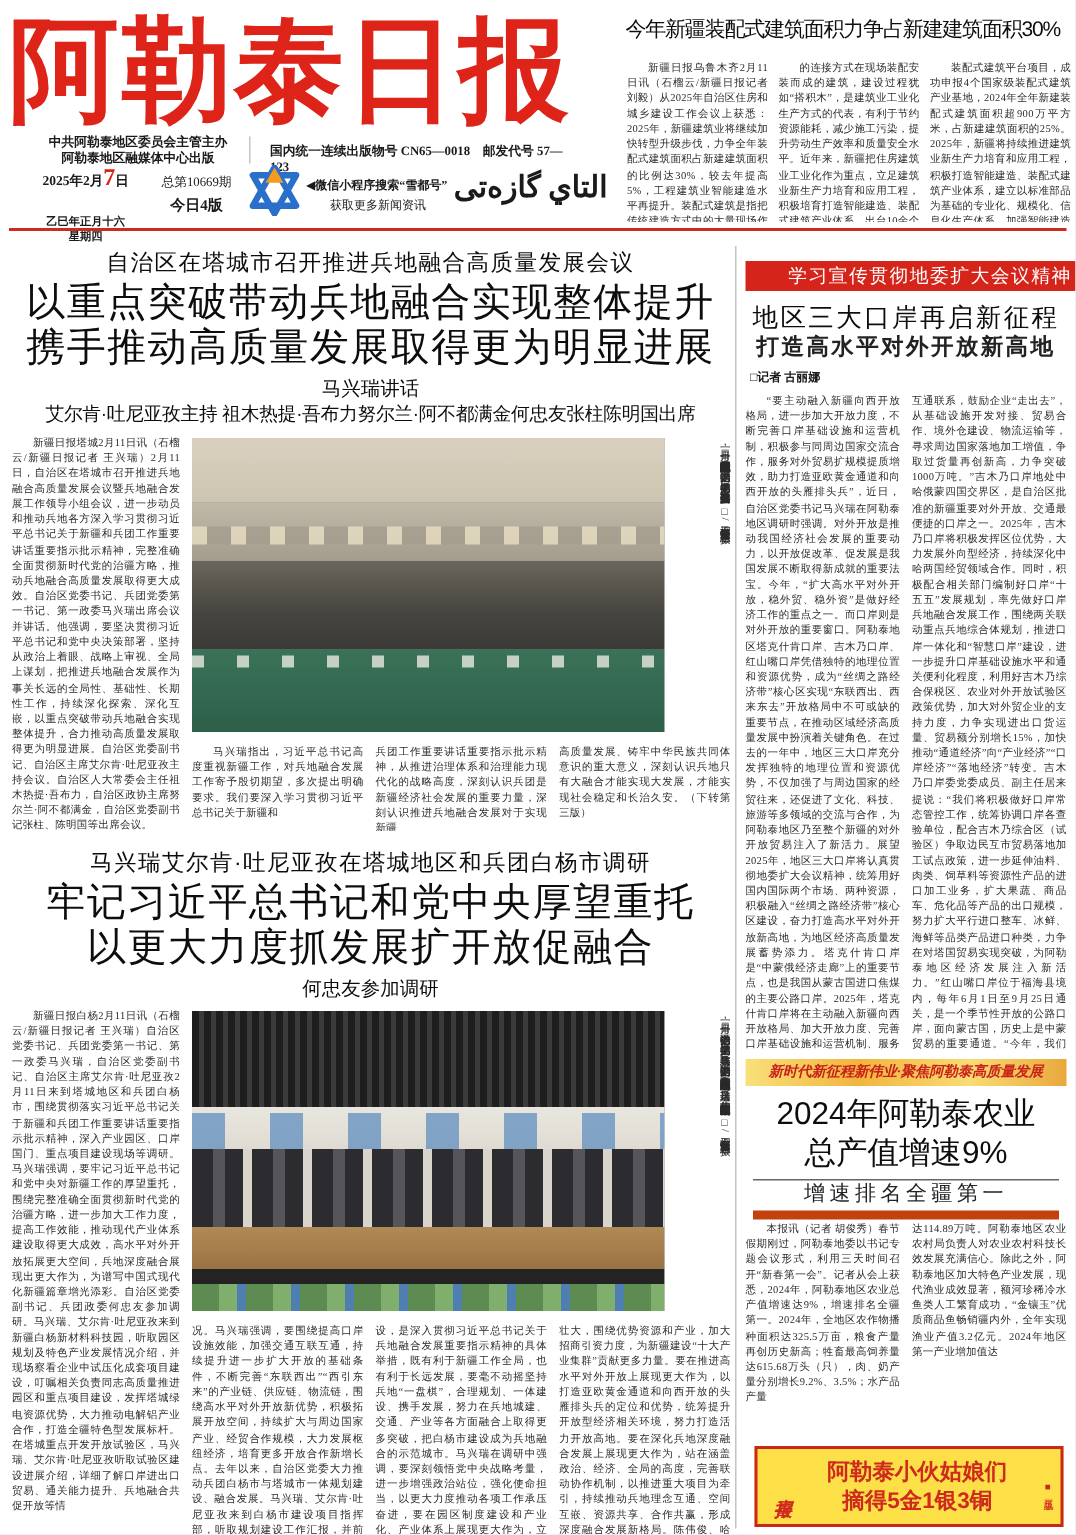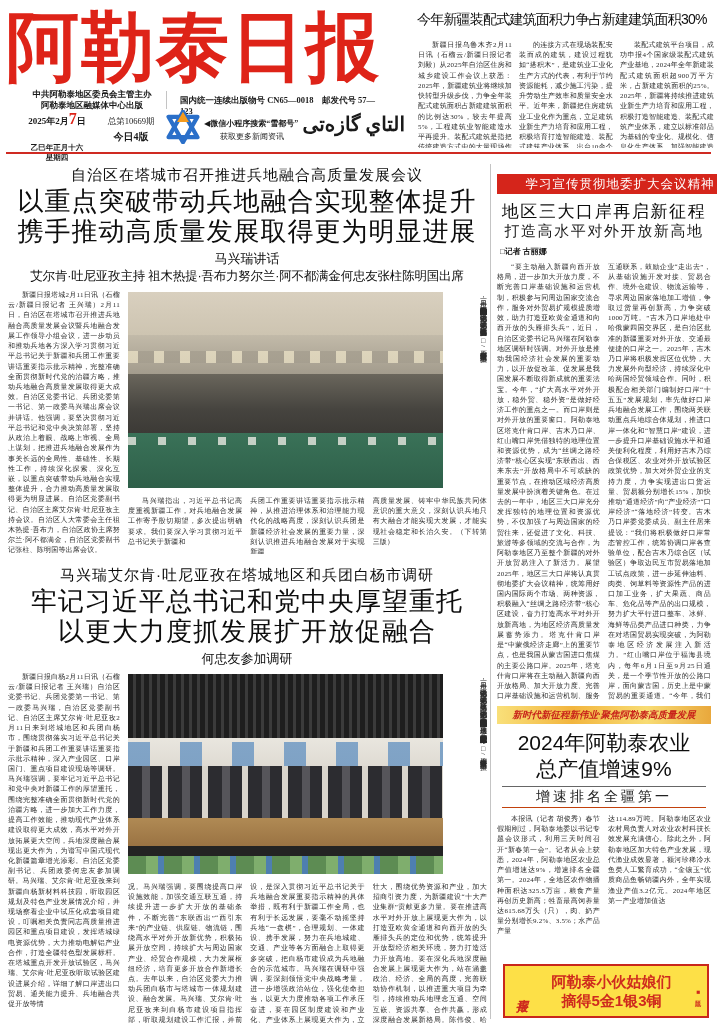--- a/index.html
+++ b/index.html
@@ -136,36 +136,36 @@
       <div class="body-col" style="flex:1;text-indent:0">壮大，围绕优势资源和产业，加大招商引资力度，为新疆建设“十大产业集群”贡献更多力量。要在推进高水平对外开放上展现更大作为，以打造亚欧黄金通道和向西开放的头雁排头兵的定位和优势，统筹提升开放型经济相关环境，努力打造活力开放高地。要在深化兵地深度融合发展上展现更大作为，站在涵盖政治、经济、全局的高度，完善联动协作机制，以推进重大项目为牵引，持续推动兵地理念互通、空间互嵌、资源共享、合作共赢，形成深度融合发展新格局。陈伟俊、哈丹·卡宾、王刚、薛斌、朱立凡、金之镇、李军国参加调研。</div>
     </div>
   </div>
 
   <div class="abs divider-v" style="left:490px;top:164px;width:1px;height:855px"></div>
 
   <div class="abs hd ctr banner-red" style="left:497px;top:174px;width:246px;height:20px">学习宣传贯彻地委扩大会议精神</div>
 
   <div class="abs hd ctr" style="left:497px;top:200px;width:214px;font-size:17px;letter-spacing:1.6px;white-space:nowrap">地区三大口岸再启新征程</div>
 
-  <div class="abs ctr subhead-serif" style="left:497px;top:222px;width:214px;font-size:15px;letter-spacing:1.6px;font-weight:normal">打造高水平对外开放新高地</div>
+  <div class="abs ctr subhead-serif" style="left:497px;top:222px;width:214px;font-size:15px;letter-spacing:1.6px;font-weight:bold">打造高水平对外开放新高地</div>
 
   <div class="abs" style="left:500px;top:246px;width:210px;font-size:8px;font-weight:bold">□记者 古丽娜</div>
 
   <div class="abs" style="left:497px;top:262px;width:214px;height:438px;display:flex;gap:8px">
     <div class="body-col" style="flex:1">“要主动融入新疆向西开放格局，进一步加大开放力度，不断完善口岸基础设施和运营机制，积极参与同周边国家交流合作，服务对外贸易扩规模提质增效，助力打造亚欧黄金通道和向西开放的头雁排头兵”，近日，自治区党委书记马兴瑞在阿勒泰地区调研时强调。对外开放是推动我国经济社会发展的重要动力，以开放促改革、促发展是我国发展不断取得新成就的重要法宝。今年，“扩大高水平对外开放，稳外贸、稳外资”是做好经济工作的重点之一。而口岸则是对外开放的重要窗口。阿勒泰地区塔克什肯口岸、吉木乃口岸、红山嘴口岸凭借独特的地理位置和资源优势，成为“丝绸之路经济带”核心区实现“东联西出、西来东去”开放格局中不可或缺的重要节点，在推动区域经济高质量发展中扮演着关键角色。在过去的一年中，地区三大口岸充分发挥独特的地理位置和资源优势，不仅加强了与周边国家的经贸往来，还促进了文化、科技、旅游等多领域的交流与合作，为阿勒泰地区乃至整个新疆的对外开放贸易注入了新活力。展望2025年，地区三大口岸将认真贯彻地委扩大会议精神，统筹用好国内国际两个市场、两种资源，积极融入“丝绸之路经济带”核心区建设，奋力打造高水平对外开放新高地，为地区经济高质量发展蓄势添力。塔克什肯口岸是“中蒙俄经济走廊”上的重要节点，也是我国从蒙古国进口焦煤的主要公路口岸。2025年，塔克什肯口岸将在主动融入新疆向西开放格局、加大开放力度、完善口岸基础设施和运营机制、服务对外贸易扩规模提质增效等方面全力实现提升，为不断提升口岸现代化建设水平、助力地区经济高质量发展发挥更多作用。塔克什肯口岸委党委委员、副主任毛立军说：“今年，我们将推动中蒙俄经济合作示范区规划，拓展中蒙防疫联检站功能，提升煤炭进出口加工基地、跨境电商等新功能，力争进一步加大口岸开放力度，重点建设智慧口岸和提升通关效率的机制优化，为完善口岸基础设施和运营机制营造良好环境，积极拓展与蒙方的</div>
     <div class="body-col" style="flex:1;text-indent:0">互通联系，鼓励企业“走出去”，从基础设施开发对接、贸易合作、境外仓建设、物流运输等，寻求周边国家落地加工增值，争取过货量再创新高，力争突破1000万吨。”吉木乃口岸地处中哈俄蒙四国交界区，是自治区批准的新疆重要对外开放、交通最便捷的口岸之一。2025年，吉木乃口岸将积极发挥区位优势，大力发展外向型经济，持续深化中哈两国经贸领域合作。同时，积极配合相关部门编制好口岸“十五五”发展规划，率先做好口岸兵地融合发展工作，围绕两关联动重点兵地综合体规划，推进口岸一体化和“智慧口岸”建设，进一步提升口岸基础设施水平和通关便利化程度，利用好吉木乃综合保税区、农业对外开放试验区政策优势，加大对外贸企业的支持力度，力争实现进出口货运量、贸易额分别增长15%，加快推动“通道经济”向“产业经济”“口岸经济”“落地经济”转变。吉木乃口岸委党委成员、副主任居来提说：“我们将积极做好口岸常态管控工作，统筹协调口岸各查验单位，配合吉木乃综合区（试验区）争取边民互市贸易落地加工试点政策，进一步延伸油料、肉类、饲草料等资源性产品的进口加工业务，扩大果蔬、商品车、危化品等产品的出口规模，努力扩大平行进口整车、冰鲜、海鲜等品类产品进口种类，力争在对塔国贸易实现突破，为阿勒泰地区经济发展注入新活力。”红山嘴口岸位于福海县境内，每年6月1日至9月25日通关，是一个季节性开放的公路口岸，面向蒙古国，历史上是中蒙贸易的重要通道。“今年，我们将加快推进口岸性质和规划编制工作，争取在口岸基础设施建设项目上取得突破，积极与自治区相关部门对接，争取申报延长开放期限项目，解决口岸供电不足等制约问题，加强与周边国家的沟通协作，推进红山嘴—大洋口岸界河桥建设，提升与周边国家的互联互通水平。”红山嘴口岸委党委书记、主任张长明说。</div>
   </div>
 
   <div class="abs ctr banner-gold" style="left:497px;top:706px;width:214px;height:18px;font-weight:bold">新时代新征程新伟业·聚焦阿勒泰高质量发展</div>
 
   <div class="abs hd ctr" style="left:497px;top:730px;width:214px;font-size:21px;line-height:25px">2024年阿勒泰农业</div>
   <div class="abs hd ctr" style="left:497px;top:756px;width:214px;font-size:21px;line-height:25px">总产值增速9%</div>
 
   <div class="abs ctr subhead-serif" style="left:502px;top:786px;width:204px;font-size:14px;letter-spacing:3px;font-weight:normal;
-        border-top:1px solid #666;border-bottom:1px solid #c2410c;line-height:20px">增速排名全疆第一</div>
+        border-top:1px solid #666;border-bottom:6px solid #c2410c;line-height:20px">增速排名全疆第一</div>
 
   <div class="abs" style="left:497px;top:814px;width:214px;height:144px;display:flex;gap:8px">
     <div class="body-col" style="flex:1">本报讯（记者 胡俊秀）春节假期刚过，阿勒泰地委以书记专题会议形式，利用三天时间召开“新春第一会”。记者从会上获悉，2024年，阿勒泰地区农业总产值增速达9%，增速排名全疆第一。2024年，全地区农作物播种面积达325.5万亩，粮食产量再创历史新高；牲畜最高饲养量达615.68万头（只），肉、奶产量分别增长9.2%、3.5%；水产品产量</div>
     <div class="body-col" style="flex:1;text-indent:0">达114.89万吨。阿勒泰地区农业农村局负责人对农业农村科技长效发展充满信心。除此之外，阿勒泰地区加大特色产业发展，现代渔业成效显著，额河珍稀冷水鱼类人工繁育成功，“金镶玉”优质商品鱼畅销疆内外，全年实现渔业产值3.2亿元。2024年地区第一产业增加值达</div>
   </div>
 
   <div class="abs xibao" style="left:503px;top:964px;width:202px;height:50px">
     <div class="vtext" style="font-size:12px;color:#cf2a1e;font-weight:bold;font-style:italic;margin-left:8px;letter-spacing:2px">喜报</div>
     <div class="xibao-main">
       <div>阿勒泰小伙姑娘们</div>

